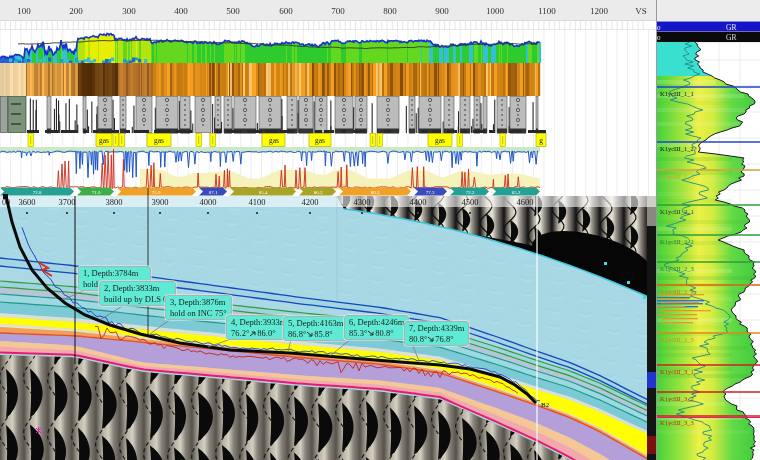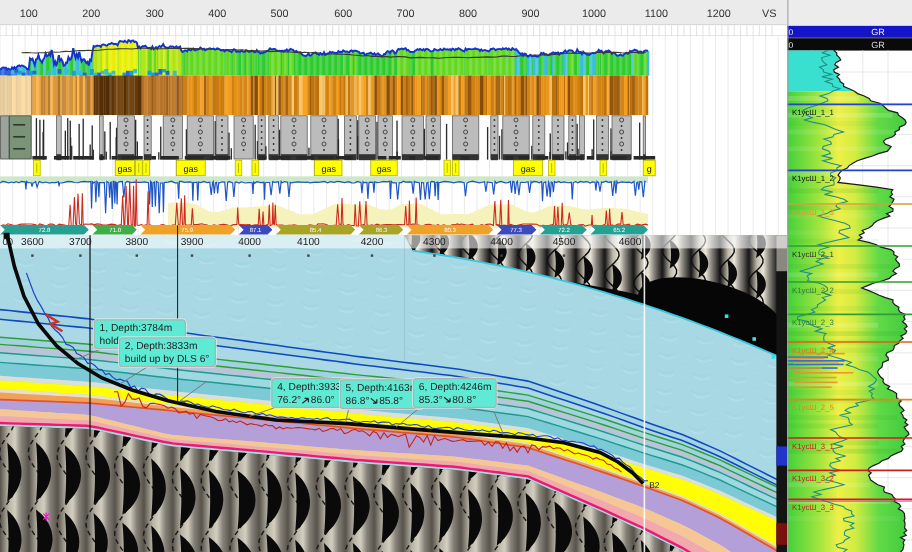--- a/index.html
+++ b/index.html
@@ -1,14 +1,14 @@
 <!DOCTYPE html>
 <html><head><meta charset="utf-8"><style>
 html,body{margin:0;padding:0;background:#fff}
-#wrap{position:relative;width:760px;height:460px;overflow:hidden;font-family:Liberation Sans, sans-serif;background:#fff}
+#wrap{position:relative;width:760px;height:460px;overflow:hidden;font-family:Liberation Serif, serif;background:#fff}
 #wrap > svg{position:absolute;display:block}
 .co svg{position:static;display:inline-block}
 .co{position:absolute;background:#5eead4;border:1px solid #b0b0b0;border-radius:3px;font-size:8.5px;line-height:10.5px;color:#222;padding:1px 4px;white-space:nowrap;box-shadow:0 0 0 0.5px #eee}
 </style></head><body>
 <div id="wrap">
 <svg width="656" height="460" style="left:0;top:0">
 <defs>
 <pattern id="chev" width="30" height="15" patternUnits="userSpaceOnUse" patternTransform="rotate(5)">
 <path d="M2 4 q7 5 15 0" fill="none" stroke="#8ac4d2" stroke-width="1.4" opacity="0.16"></path>
 <path d="M4 7 q6 4 13 0" fill="none" stroke="#eafafb" stroke-width="1" opacity="0.22"></path>
@@ -1642,21 +1642,25 @@
 <text x="4" y="374" font-size="6.5" fill="#cc2020">K1ycШ_3_1</text>
 <line x1="0" y1="392" x2="104" y2="392" stroke="#cc2020" stroke-width="1.3"></line>
 <text x="4" y="401" font-size="6.5" fill="#cc2020">K1ycШ_3_2</text>
 <line x1="0" y1="416" x2="104" y2="416" stroke="#cc2020" stroke-width="1.3"></line>
 <text x="4" y="425" font-size="6.5" fill="#cc2020">K1ycШ_3_3</text>
 <line x1="0" y1="417.5" x2="104" y2="417.5" stroke="#ea1a72" stroke-width="1"></line>
 <line x1="0.5" y1="0" x2="0.5" y2="460" stroke="#999" stroke-width="1"></line>
 </svg>
 <div class="co" style="left:78px;top:266px">1,&nbsp;Depth:3784m<br>hold on INC 66.8°</div>
     <div class="co" style="left:99px;top:281px">2,&nbsp;Depth:3833m<br>build up by DLS 6°</div>
+    <div class="co" style="left:165px;top:295px">3,&nbsp;Depth:3876m<br>hold on INC 75°</div>
     <div class="co" style="left:226px;top:315px">4,&nbsp;Depth:3933m<br>76.2°<svg width="8" height="7" style="vertical-align:-1px">
         <path d="M1 6 L6 2 M6 2 v3.2 M6 2 h-3.2" stroke="#222" stroke-width="1" fill="none"></path>
       </svg>86.0°</div>
     <div class="co" style="left:283px;top:316px">5,&nbsp;Depth:4163m<br>86.8°<svg width="8" height="7" style="vertical-align:-1px">
         <path d="M1 1 L6 5 M6 5 v-3.2 M6 5 h-3.2" stroke="#222" stroke-width="1" fill="none"></path>
       </svg>85.8°</div>
     <div class="co" style="left:344px;top:315px">6,&nbsp;Depth:4246m<br>85.3°<svg width="8" height="7" style="vertical-align:-1px">
         <path d="M1 1 L6 5 M6 5 v-3.2 M6 5 h-3.2" stroke="#222" stroke-width="1" fill="none"></path>
       </svg>80.8°</div>
+    <div class="co" style="left:404px;top:321px">7,&nbsp;Depth:4339m<br>80.8°<svg width="8" height="7" style="vertical-align:-1px">
+        <path d="M1 1 L6 5 M6 5 v-3.2 M6 5 h-3.2" stroke="#222" stroke-width="1" fill="none"></path>
+      </svg>76.8°</div>
 </div>
 </body></html>

